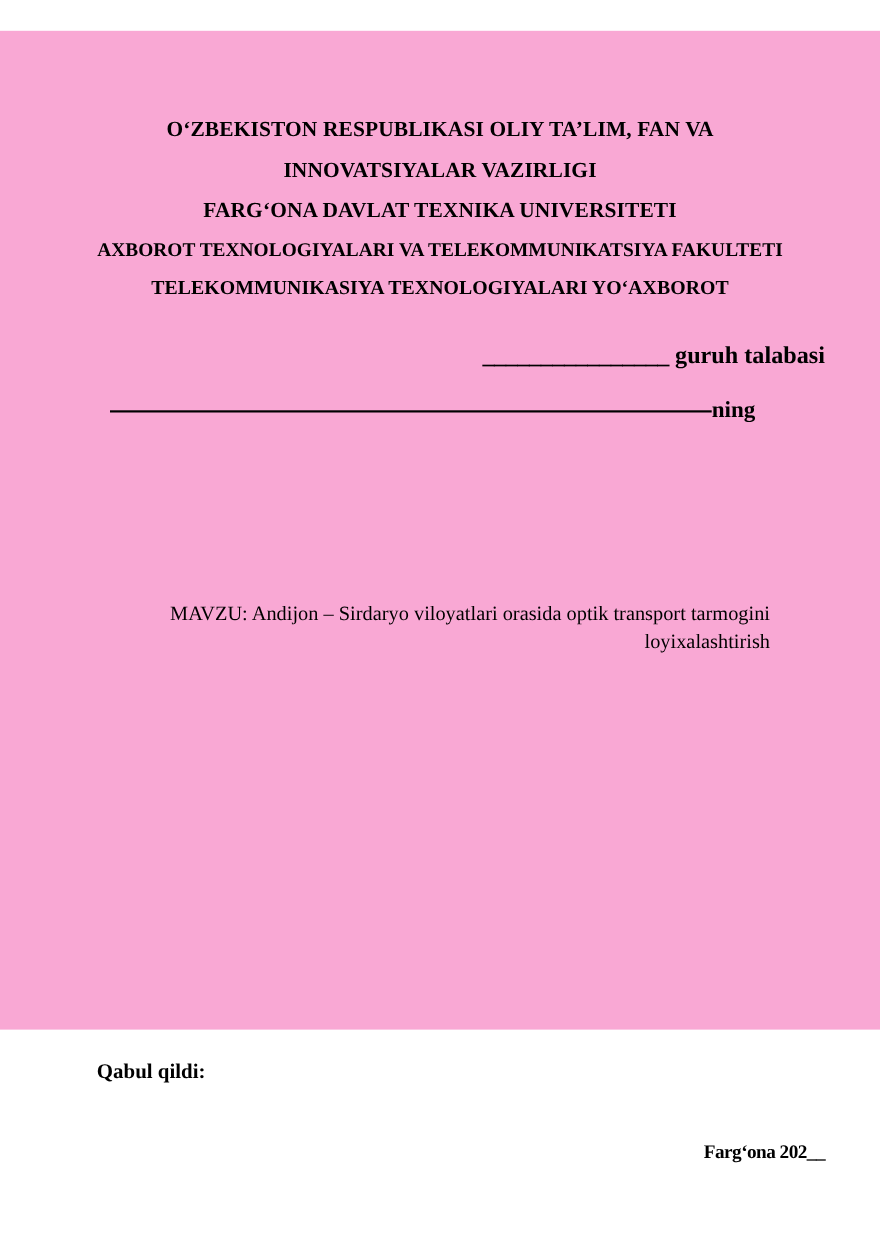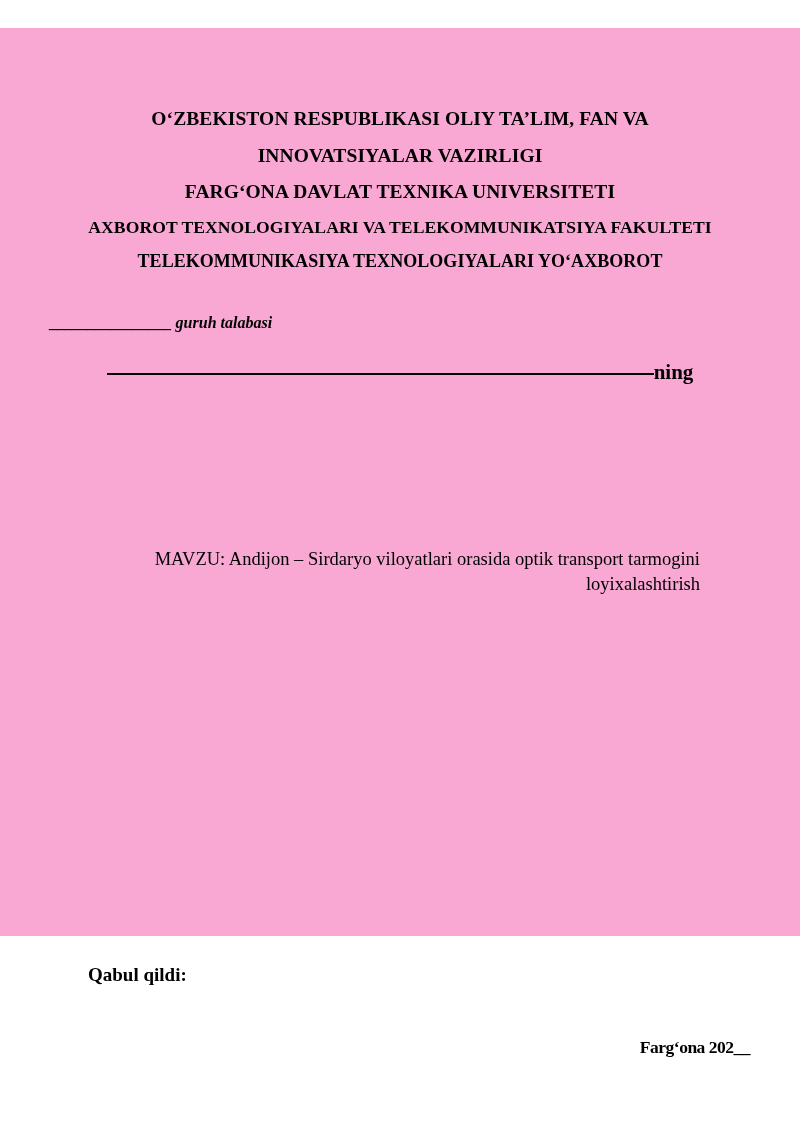--- a/index.html
+++ b/index.html
@@ -66,39 +66,38 @@
     line-height: 34px;
     letter-spacing: 0.05px;
   }
 
   
   .group-line {
     position: absolute;
     left: 50px;
     top: 283px;
     width: 700px;
-    text-align: left;
-    font-size: 16px;
+    text-align: right;
+    font-size: 22px;
     font-weight: bold;
     line-height: 24px;
-    font-style: italic;
   }
   .blank-underscores {
     letter-spacing: -0.4px;
   }
 
   .student-line {
     position: absolute;
     left: 100px;
     top: 330px;
     width: 600px;
     font-size: 21px;
     font-weight: bold;
     line-height: 28px;
-    text-align: center;
+    text-align: left;
     white-space: nowrap;
   }
   .student-line .rule {
     display: inline-block;
     width: 547px;
     border-bottom: 2.2px solid #000;
     height: 0;
     vertical-align: 4px;
     margin-right: 0px;
   }

